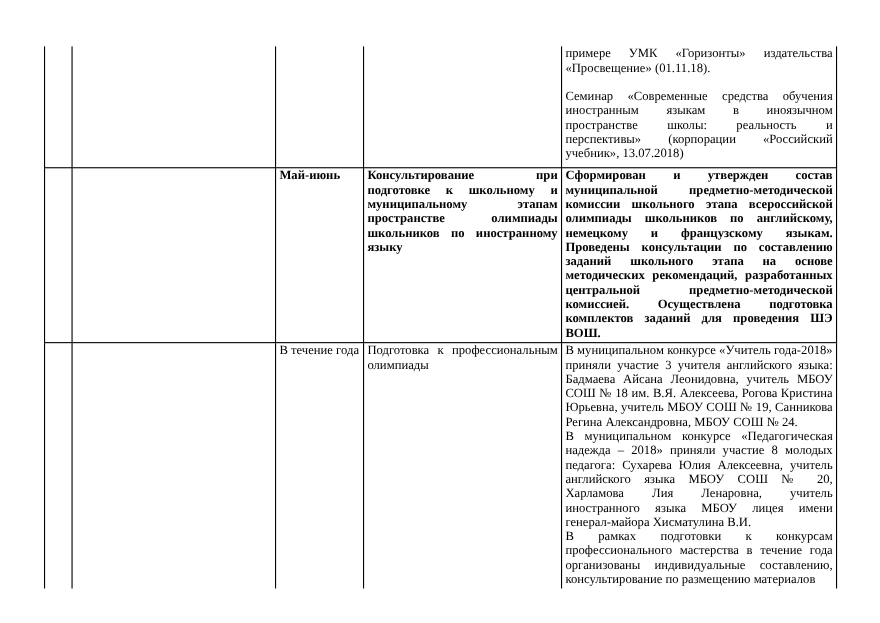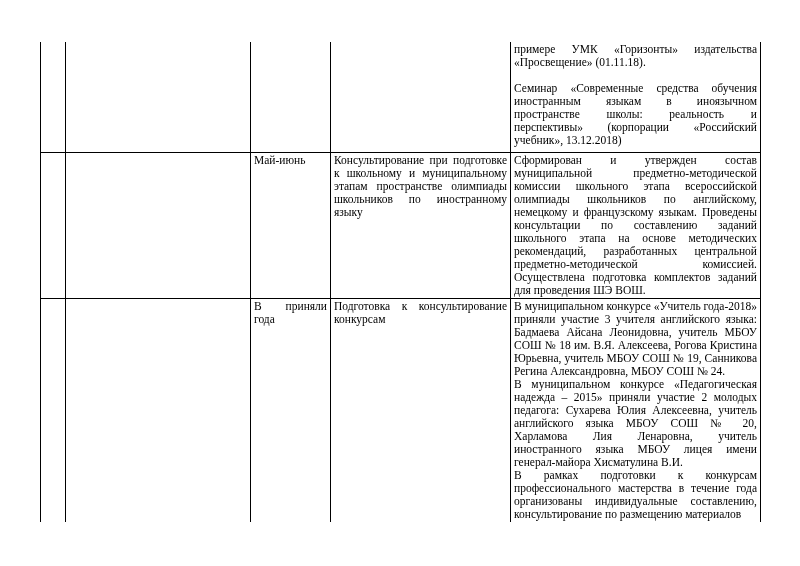--- a/index.html
+++ b/index.html
@@ -35,21 +35,21 @@
     line-height: 13px;
     text-align: justify;
     overflow: hidden;
     word-wrap: break-word;
   }
   table.doc tr.row-continued td { border-top: none; }
   table.doc tr.row-cut td { border-bottom: none; }
   td p { margin: 0; }
   td p.blank { min-height: 13px; }
   .row-1 { height: 110px; }
-  .row-2 { height: 144px; }
+  .row-2 { height: 144px; font-weight: bold; }
 </style>
 </head>
 <body>
 
 <div class="page">
   <div class="table-wrap">
     <table class="doc">
       <colgroup>
         <col style="width:25px">
         <col style="width:185px">
@@ -60,41 +60,41 @@
 
       <tbody>
           <tr class="row-1 row-continued">
         <td></td>
         <td></td>
         <td></td>
         <td></td>
         <td>
           <p>примере УМК «Горизонты» издательства «Просвещение» (01.11.18).</p>
           <p class="blank"></p>
-          <p>Семинар «Современные средства обучения иностранным языкам в иноязычном пространстве школы: реальность и перспективы» (корпорации «Российский учебник», 13.12.2018)</p>
+          <p>Семинар «Современные средства обучения иностранным языкам в иноязычном пространстве школы: реальность и перспективы» (корпорации «Российский учебник», 13.07.2018)</p>
         </td>
       </tr>
 
       <tr class="row-2">
         <td></td>
         <td></td>
         <td>Май-июнь</td>
         <td>Консультирование при подготовке к школьному и муниципальному этапам пространстве олимпиады школьников по иностранному языку</td>
         <td>
           <p>Сформирован и утвержден состав муниципальной предметно-методической комиссии школьного этапа всероссийской олимпиады школьников по английскому, немецкому и французскому языкам. Проведены консультации по составлению заданий школьного этапа на основе методических рекомендаций, разработанных центральной предметно-методической комиссией. Осуществлена подготовка комплектов заданий для проведения ШЭ ВОШ.</p>
         </td>
       </tr>
 
       <tr class="row-3 row-cut">
         <td></td>
         <td></td>
-        <td>В приняли года</td>
-        <td>Подготовка к консультирование конкурсам</td>
+        <td>В течение года</td>
+        <td>Подготовка к профессиональным олимпиады</td>
         <td>
           <p>В муниципальном конкурсе «Учитель года-2018» приняли участие 3 учителя английского языка: Бадмаева Айсана Леонидовна, учитель МБОУ СОШ № 18 им. В.Я. Алексеева, Рогова Кристина Юрьевна, учитель МБОУ СОШ № 19, Санникова Регина Александровна, МБОУ СОШ № 24.</p>
-          <p>В муниципальном конкурсе «Педагогическая надежда – 2015» приняли участие 2 молодых педагога: Сухарева Юлия Алексеевна, учитель английского языка МБОУ СОШ № 20, Харламова Лия Ленаровна, учитель иностранного языка МБОУ лицея имени генерал-майора Хисматулина В.И.</p>
+          <p>В муниципальном конкурсе «Педагогическая надежда – 2018» приняли участие 8 молодых педагога: Сухарева Юлия Алексеевна, учитель английского языка МБОУ СОШ № 20, Харламова Лия Ленаровна, учитель иностранного языка МБОУ лицея имени генерал-майора Хисматулина В.И.</p>
           <p>В рамках подготовки к конкурсам профессионального мастерства в течение года организованы индивидуальные составлению, консультирование по размещению материалов</p>
         </td>
       </tr>
     </tbody>
       </table>
   </div>
 </div>
 
 </body></html>

